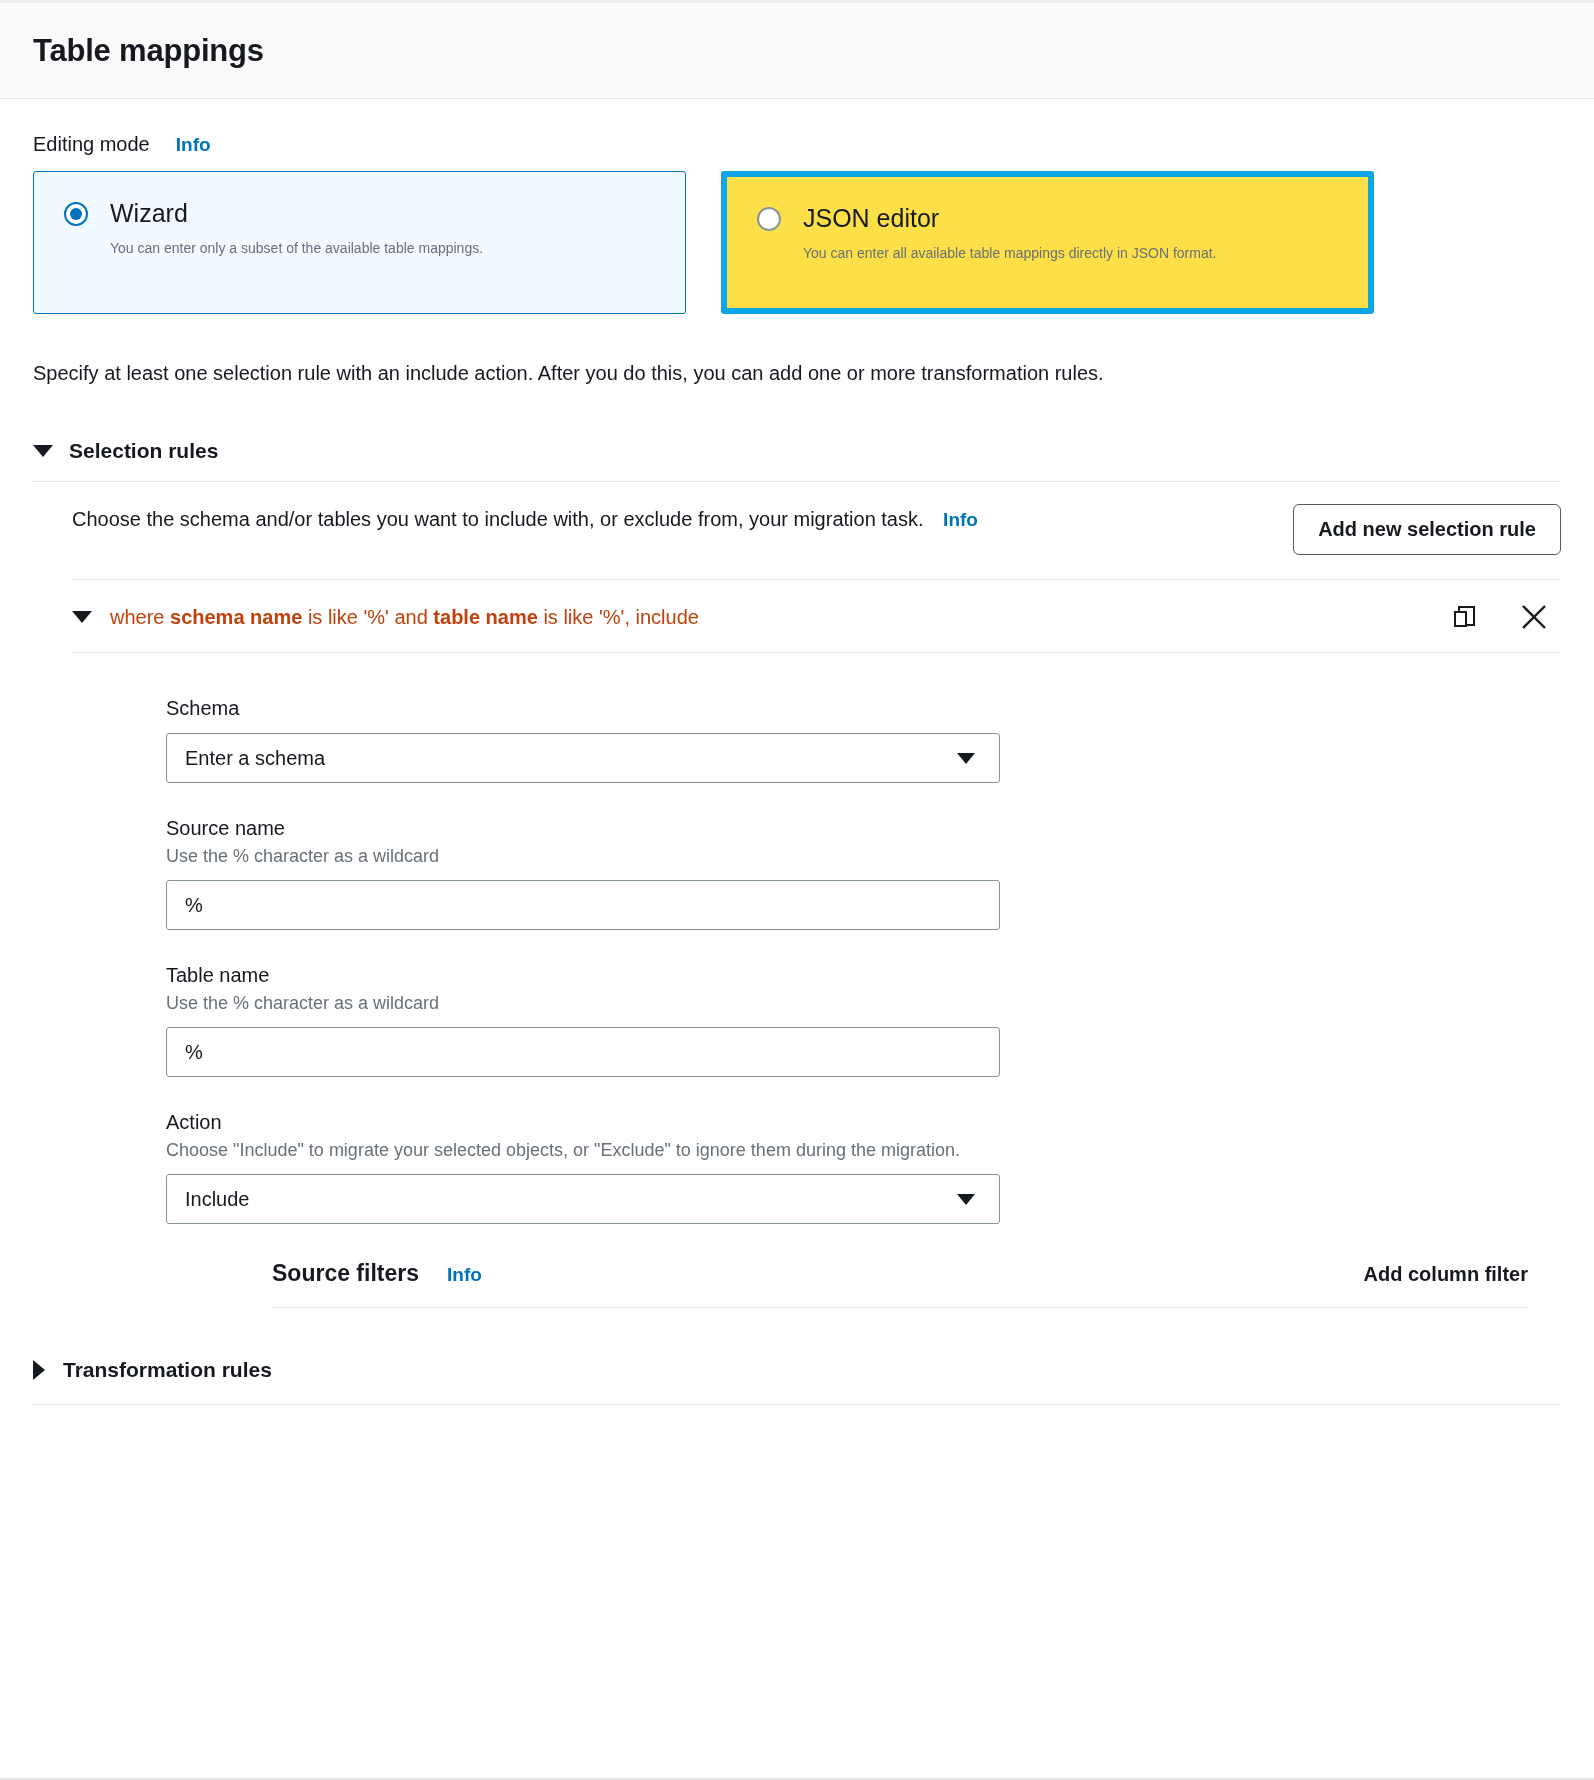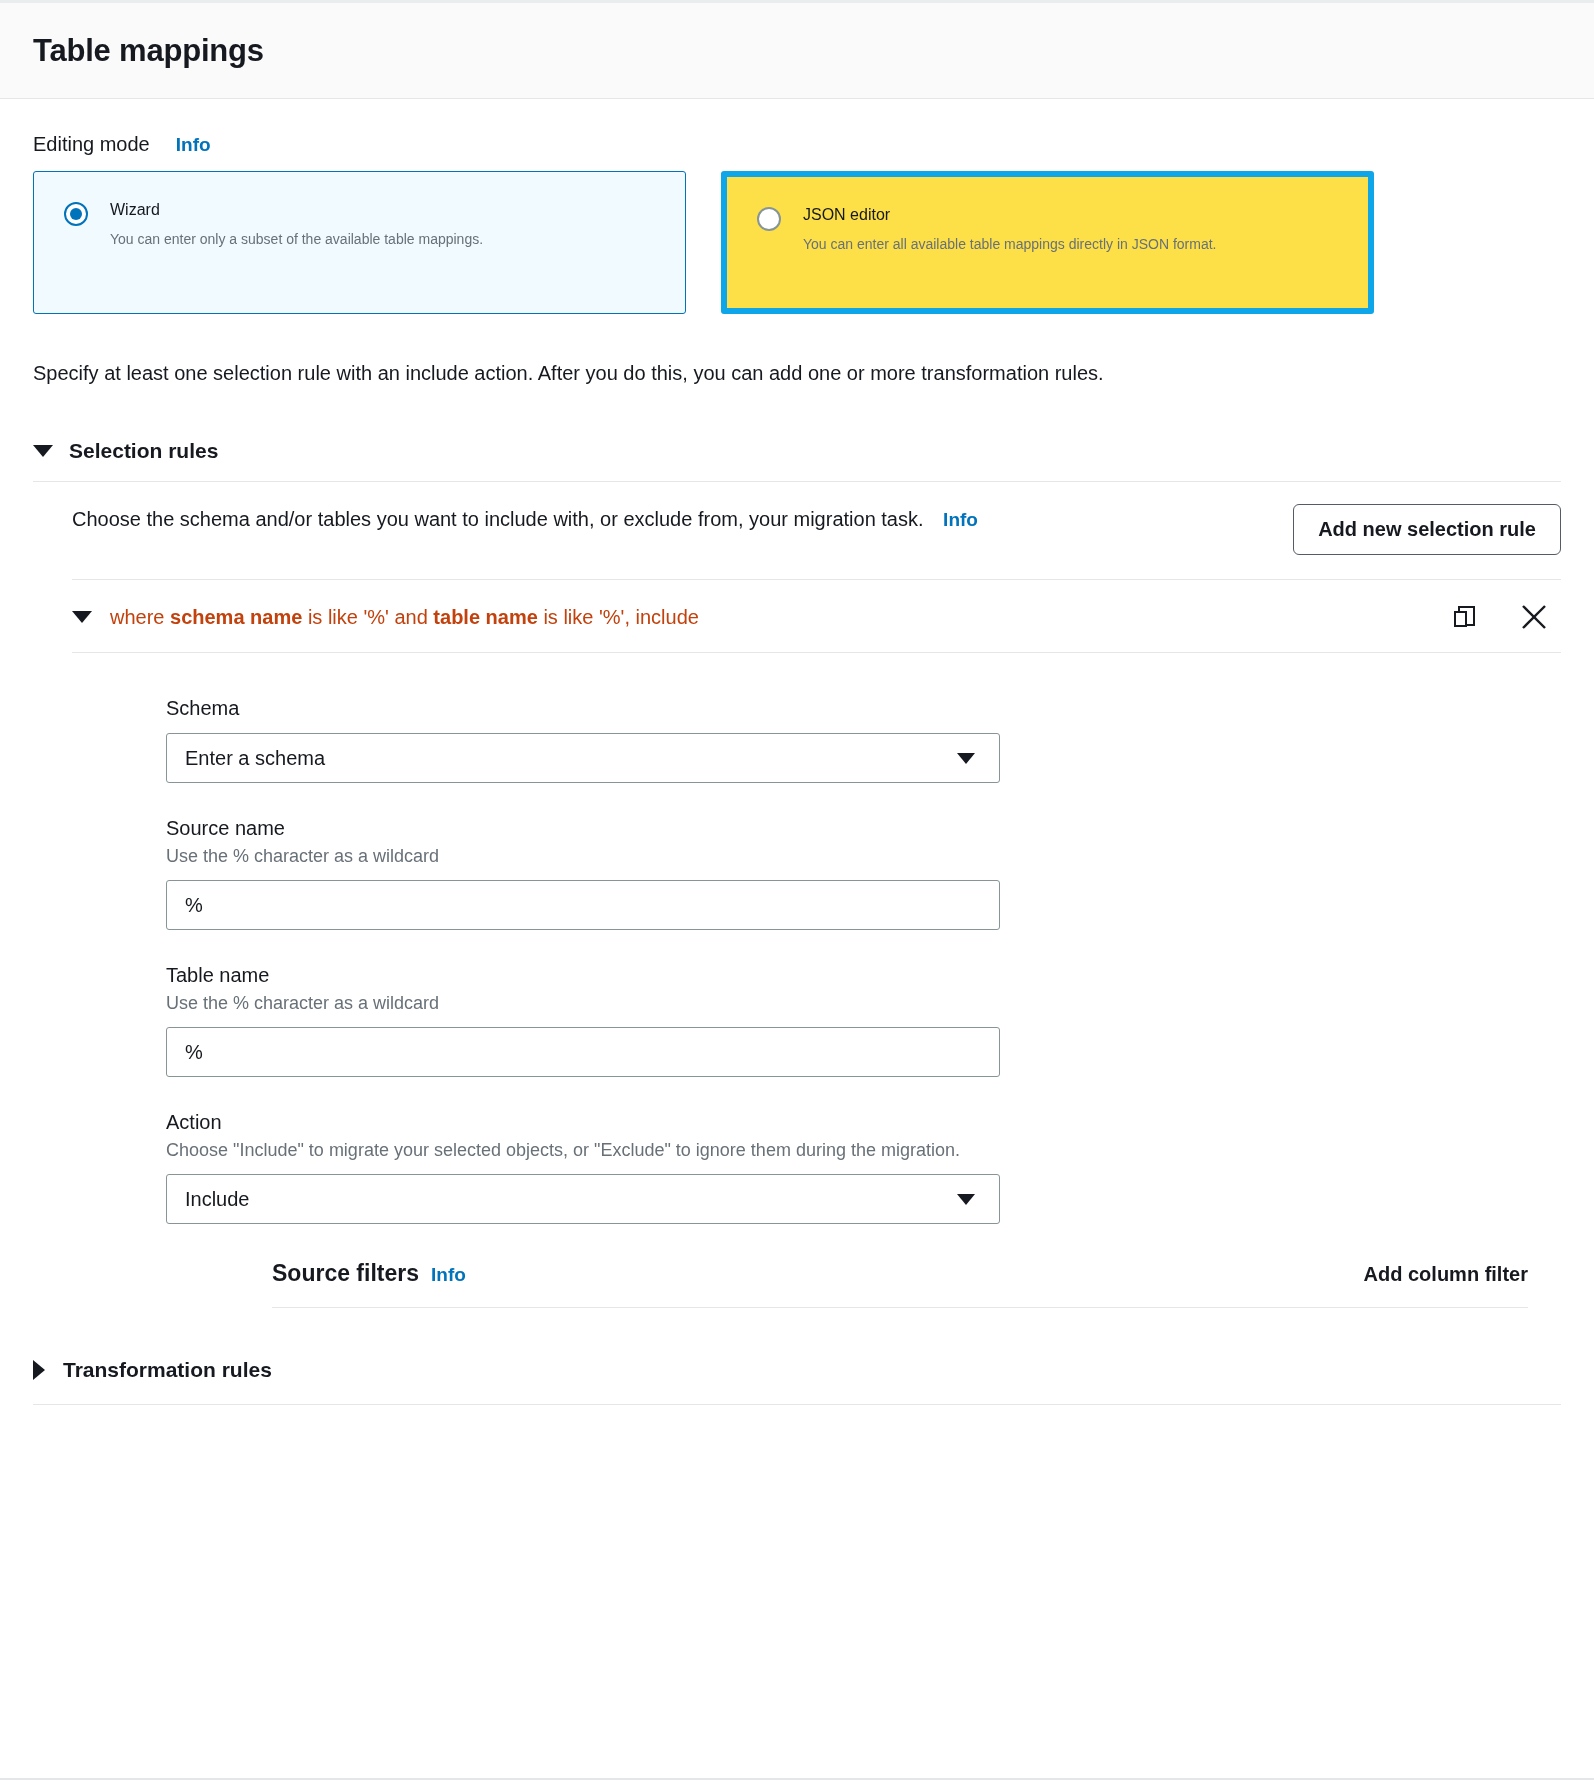--- a/index.html
+++ b/index.html
@@ -100,21 +100,21 @@
     position: absolute;
     left: 4px;
     top: 4px;
     width: 12px;
     height: 12px;
     border-radius: 50%;
     background: #0073bb;
   }
   .tile-texts { flex: 1 1 auto; }
   .tile-title {
-    font-size: 16px;
+    font-size: 25px;
     color: #16191f;
     line-height: 1.25;
     text-align: right;
   }
   .tile-desc {
     margin-top: 9px;
     font-size: 14px;
     color: #687078;
     line-height: 1.5;
     max-width: 560px;
@@ -266,21 +266,21 @@
     margin-top: 36px;
     display: flex;
     align-items: baseline;
     justify-content: space-between;
     padding-bottom: 20px;
     border-bottom: 1px solid #e4e6e8;
   }
   .sf-left {
     display: flex;
     align-items: baseline;
-    gap: 12px;
+    gap: 28px;
   }
   .sf-title {
     font-size: 23px;
     font-weight: bold;
     color: #16191f;
   }
   .link-btn {
     background: none;
     border: none;
     font-family: "Liberation Sans", sans-serif;

